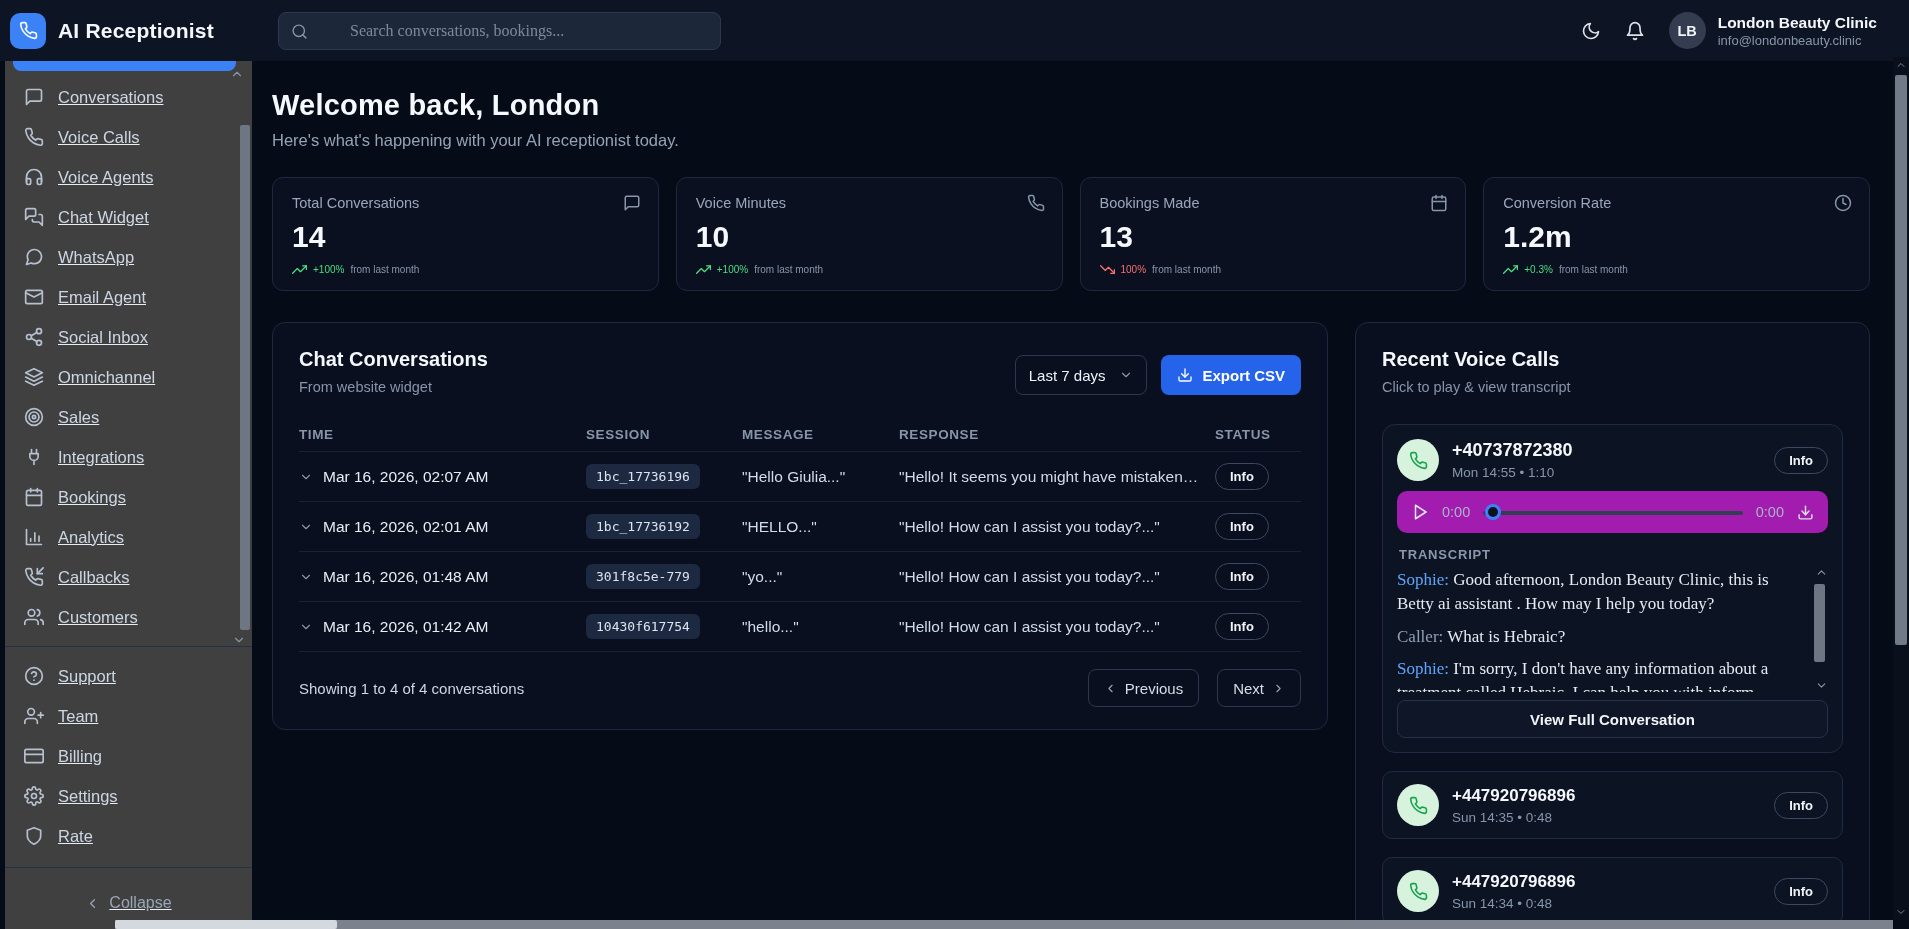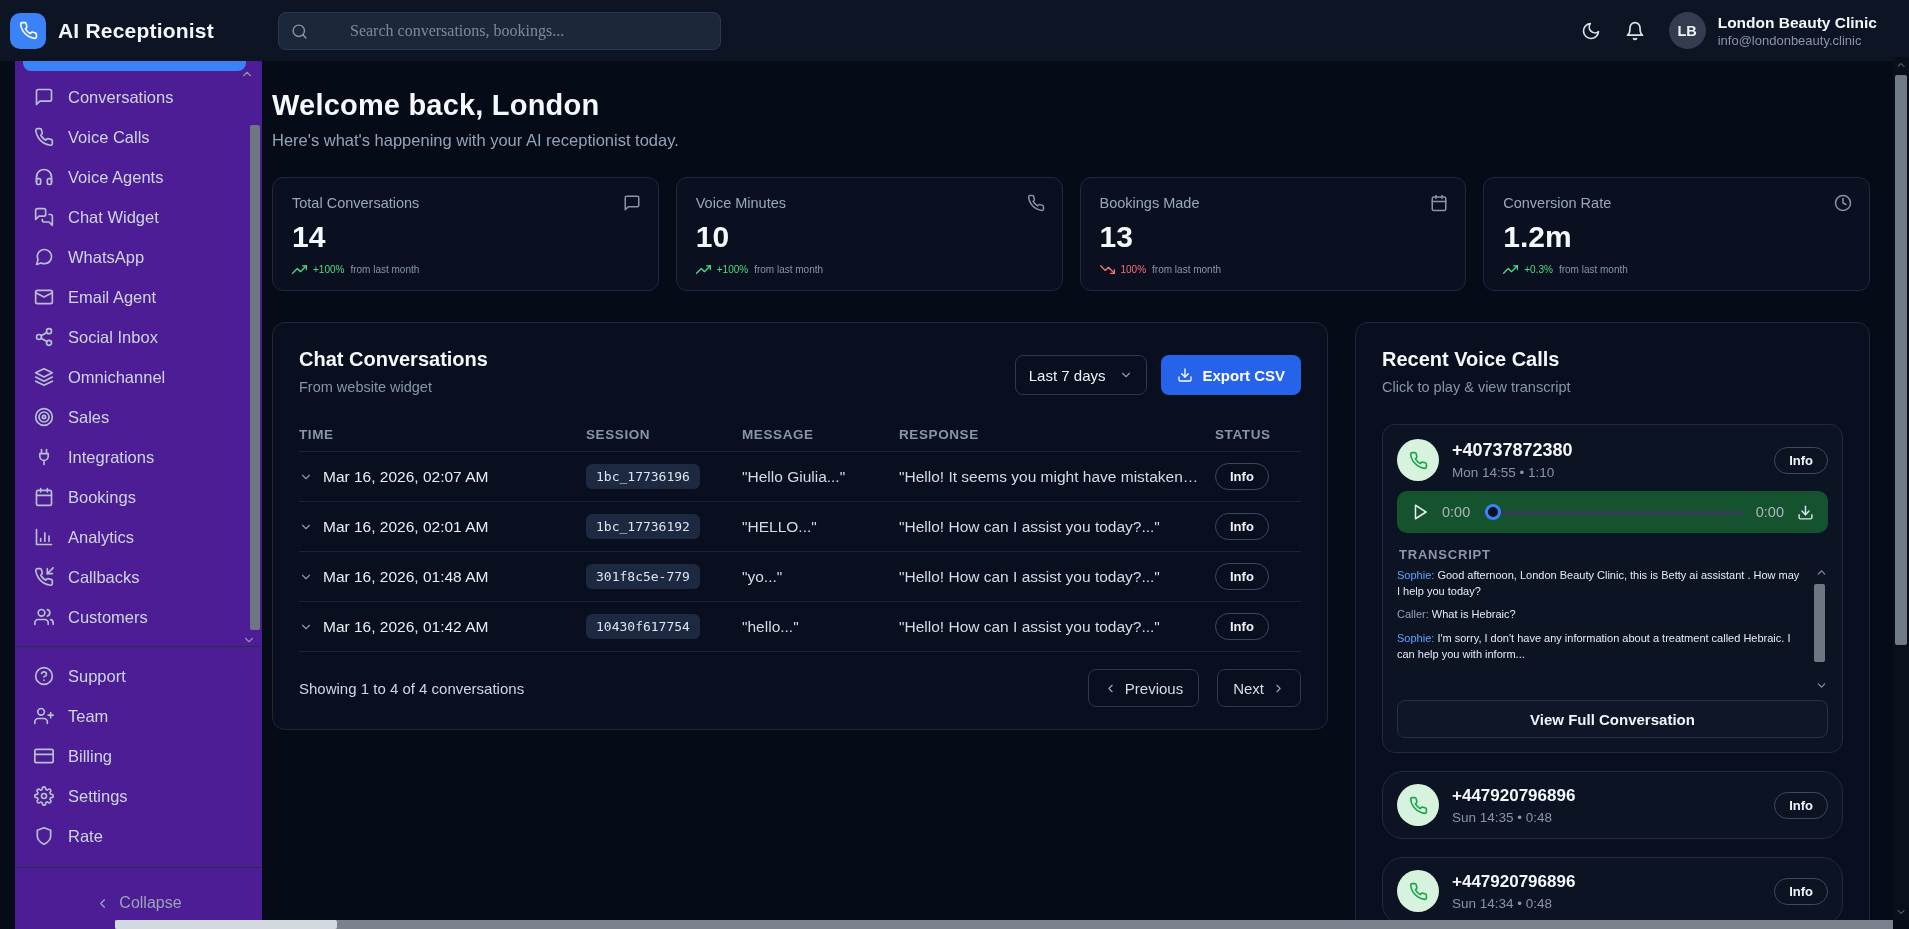--- a/index.html
+++ b/index.html
@@ -23,22 +23,22 @@
   .search-box input::placeholder { color:#7c8aa0; }
   .top-right { position:absolute; right:32px; top:0; height:61px; display:flex; align-items:center; gap:24px; }
   .icon-btn { background:none; border:none; color:#dde3ec; cursor:pointer; display:flex; }
   .account { display:flex; align-items:center; gap:12px; }
   .avatar { width:37px; height:37px; border-radius:50%; background:#333d4f; color:#f1f5f9; font-size:14.5px;
     font-weight:700; display:flex; align-items:center; justify-content:center; }
   .acct-name { font-size:15.5px; font-weight:700; color:#f4f7fb; line-height:1.25; }
   .acct-email { font-size:13px; color:#8795a9; }
 
   
-  .sidebar { position:absolute; top:61px; left:15px; width:247px; height:868px; background:#4c1d95;
-    display:flex; flex-direction:column; z-index:20; }
+  .sidebar { position:absolute; top:61px; left:5px; width:247px; height:868px; background:#404040;
+    display:flex; flex-direction:column; z-index:20;text-decoration:underline; }
   .active-sliver { height:10px; margin:0 16px 6px 8px; background:#3b82f6; border-radius:0 0 8px 8px; }
   .side-scroll-up { position:absolute; top:6px; right:8px; color:#8795a9; }
   .side-scrollbar { position:absolute; top:64px; right:2px; width:10px; height:505px; background:#6f7683; border-radius:2px; }
   .side-scroll-down { position:absolute; top:572px; right:6px; color:#8795a9; }
   .nav { display:flex; flex-direction:column; }
   .nav-item { height:40px; display:flex; align-items:center; gap:14px; padding-left:19px; cursor:pointer;
     color:#cdd6e4; font-size:16.5px; }
   .nav-item .ic { color:#b6c0d0; }
   .side-div { height:1px; background:#223048; margin:9px 0; }
   .collapse-wrap { margin-top:auto; }
@@ -93,40 +93,40 @@
 
   
   .voice-panel { padding:25px 26px; height:622px; }
   .featured-call { background:#0c1424; border:1px solid #1e2b42; border-radius:13px; margin-top:29px; padding:14px; }
   .call-head { display:flex; align-items:center; gap:13px; }
   .call-avatar { width:42px; height:42px; border-radius:50%; background:#d7f3de; color:#16a34a; flex:none;
     display:flex; align-items:center; justify-content:center; }
   .call-number { font-size:18px; font-weight:700; color:#f5f8fc; }
   .call-meta { font-size:13.5px; color:#8795a9; margin-top:4px; }
   .call-info { margin-left:auto; }
-  .player { background:#14532d; border-radius:10px; margin-top:10px; height:42px; display:flex; align-items:center;
+  .player { background:#a21caf; border-radius:10px; margin-top:10px; height:42px; display:flex; align-items:center;
     gap:13px; padding:0 14px; }
   .play-btn { background:none; border:none; color:#e8edf4; display:flex; cursor:pointer; }
   .ptime { font-size:14.5px; color:#aab4c4; }
   .slider { flex:1; position:relative; height:17px; cursor:pointer; }
   .slider-track { position:absolute; top:7px; left:0; right:0; height:4px; border-radius:2px; background:#333e52; }
   .slider-thumb { position:absolute; top:0; left:2px; width:16px; height:16px; border-radius:50%;
     border:3px solid #3b82f6; background:#0b1120; }
   .dl-btn { background:none; border:none; color:#dde3ec; display:flex; cursor:pointer; }
   .transcript-label { font-size:13px; font-weight:700; color:#8a97ab; letter-spacing:.8px; margin:14px 2px 6px; }
   .transcript { position:relative; height:124px; overflow:hidden; padding-right:26px; }
-  .t-line { font-size:11px; line-height:1.43; color:#e6ebf3; margin-bottom:8px; }
+  .t-line { font-size:17px; line-height:1.43; color:#e6ebf3; margin-bottom:8px;font-family:Liberation Serif, serif; }
   .t-line .speaker[data-who="agent"] { color:#60a5fa; }
   .t-line .speaker[data-who="caller"] { color:#8fa0b5; }
   .tr-scroll-up { position:absolute; top:-2px; right:0; color:#8795a9; }
   .tr-scrollbar { position:absolute; top:16px; right:3px; width:11px; height:78px; background:#6f7683; border-radius:2px; }
   .tr-scroll-down { position:absolute; bottom:0; right:0; color:#8795a9; }
   .view-full-btn { width:100%; height:38px; margin-top:8px; background:#0e1627; border:1px solid #253149; border-radius:8px;
     color:#f1f5f9; font-size:15px; font-weight:600; cursor:pointer; font-family:"Liberation Sans", sans-serif; }
-  .call-card { background:#0c1424; border:1px solid #1e2b42; border-radius:21px; margin-top:18px; padding:12px 14px;
+  .call-card { background:#0c1424; border:1px solid #1e2b42; border-radius:10px; margin-top:18px; padding:12px 14px;
     display:flex; align-items:center; gap:13px; cursor:pointer; }
   .call-card .call-number { font-size:17px; }
 
   
   .v-scrollbar { position:absolute; top:57px; right:0; width:16px; bottom:9px; background:#0a0f1c; z-index:40; }
   .v-up { position:absolute; top:2px; left:2px; color:#7b8494; }
   .v-thumb { position:absolute; top:18px; left:2px; width:12px; height:570px; background:#717a87; border-radius:2px; }
   .v-down { position:absolute; bottom:2px; left:2px; color:#7b8494; }
   .h-scrollbar { position:absolute; bottom:0; left:115px; right:16px; height:9px; background:#7b828e; z-index:40; }
   .h-thumb { position:absolute; left:0; top:0; width:222px; height:9px; background:#d4d9df; border-radius:2px; }

